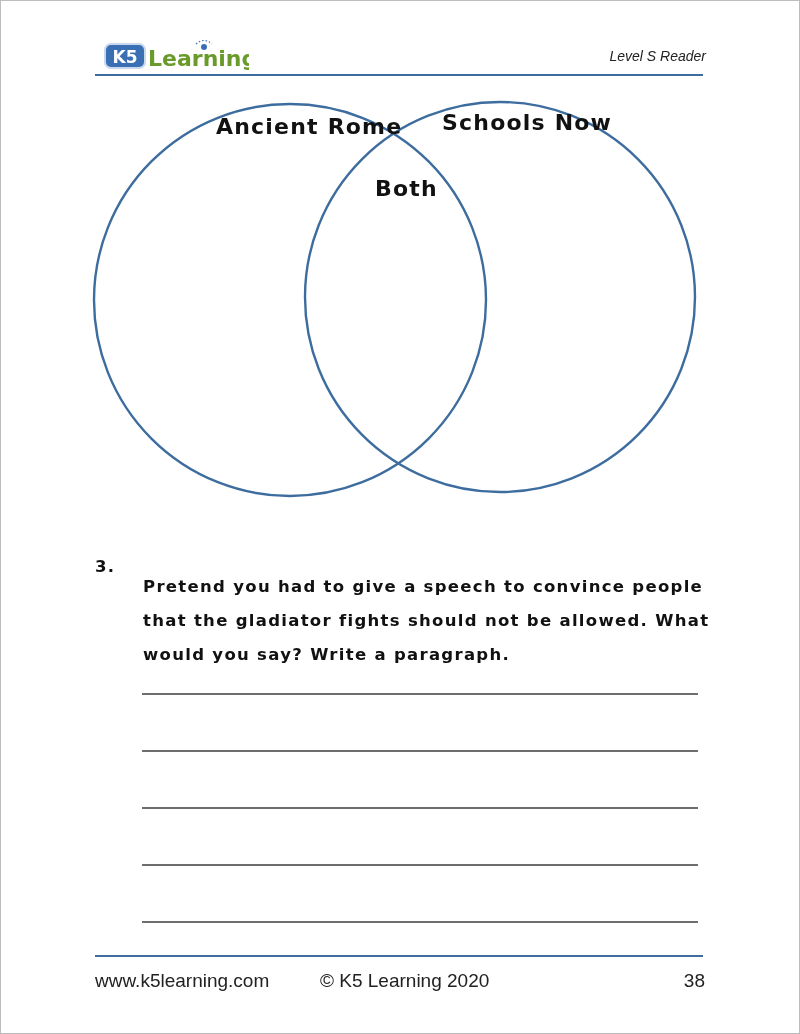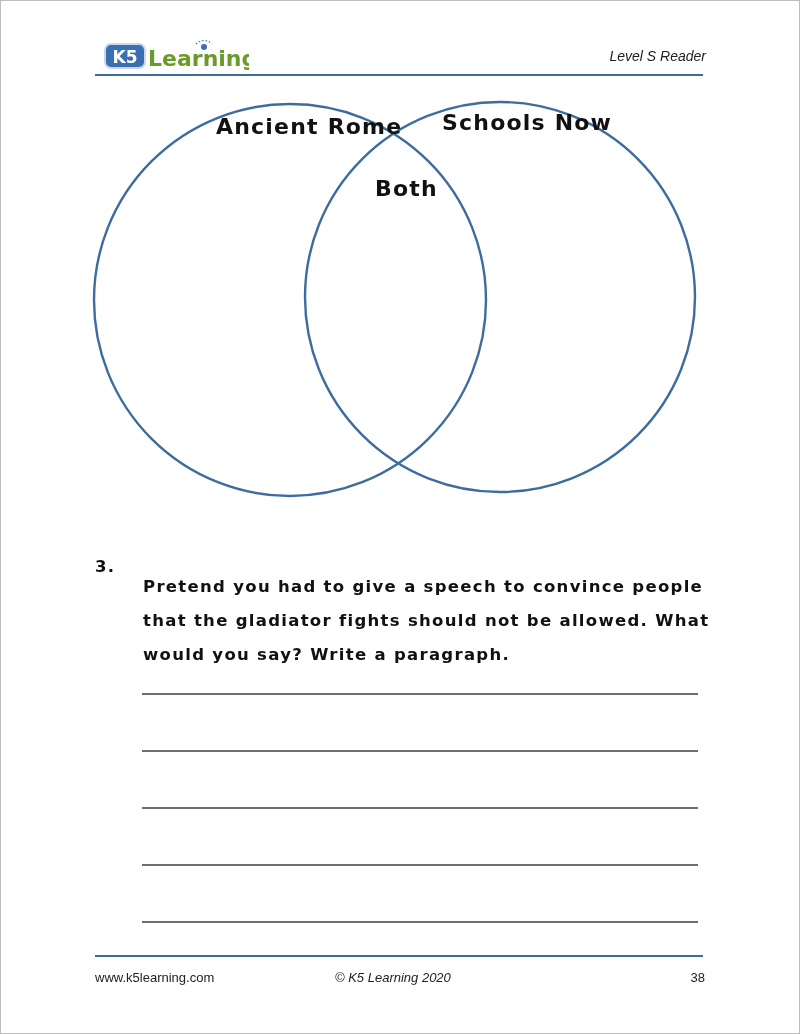--- a/index.html
+++ b/index.html
@@ -17,21 +17,21 @@
     .venn-label { position: absolute; font-family: "DejaVu Sans", sans-serif; font-weight: bold;
                   font-size: 22px; letter-spacing: 1.2px; color: #111; }
     .question { position: absolute; left: 95px; top: 550px; width: 620px;
                 font-family: "DejaVu Sans", sans-serif; font-weight: bold; font-size: 16.5px;
                 letter-spacing: 1.3px; line-height: 34px; color: #111; }
     .q-num { position: absolute; left: 0; top: 0; }
     .q-text { position: absolute; left: 48px; top: 0; width: 580px; margin-top: 20px; }
     .answer-line { position: absolute; left: 142px; width: 556px; height: 2px; background: #6d6d6d;
                    border: none; padding: 0; }
     .footer-text { position: absolute; top: 970px; font-family: "Liberation Sans", sans-serif;
-                   font-size: 13px; color: #222; }
+                   font-size: 19px; color: #222; }
   </style>
 </head>
 <body>
 
 <div class="page-border"></div>
 
 <div class="logo">
   <svg width="145" height="34" viewBox="0 0 145 34">
     <rect x="1" y="6" width="40" height="24" rx="6" fill="#3b6fb3" stroke="#c9d8ec" stroke-width="2"></rect>
     <text x="21" y="25" text-anchor="middle" font-family="DejaVu Sans, sans-serif" font-weight="bold" font-size="17" fill="#ffffff">K5</text>
@@ -57,14 +57,14 @@
 </div>
 
 <div class="answer-line" style="top:693px;"></div>
 <div class="answer-line" style="top:750px;"></div>
 <div class="answer-line" style="top:807px;"></div>
 <div class="answer-line" style="top:864px;"></div>
 <div class="answer-line" style="top:921px;"></div>
 
 <div class="rule bottom"></div>
 <div class="footer-text" style="left:95px;">www.k5learning.com</div>
-<div class="footer-text" style="left:335px;font-style:italic;">© K5 Learning 2020</div>
+<div class="footer-text" style="left:320px;">© K5 Learning 2020</div>
 <div class="footer-text" style="right:95px;margin-left:44px;">38</div>
 
 </body></html>

